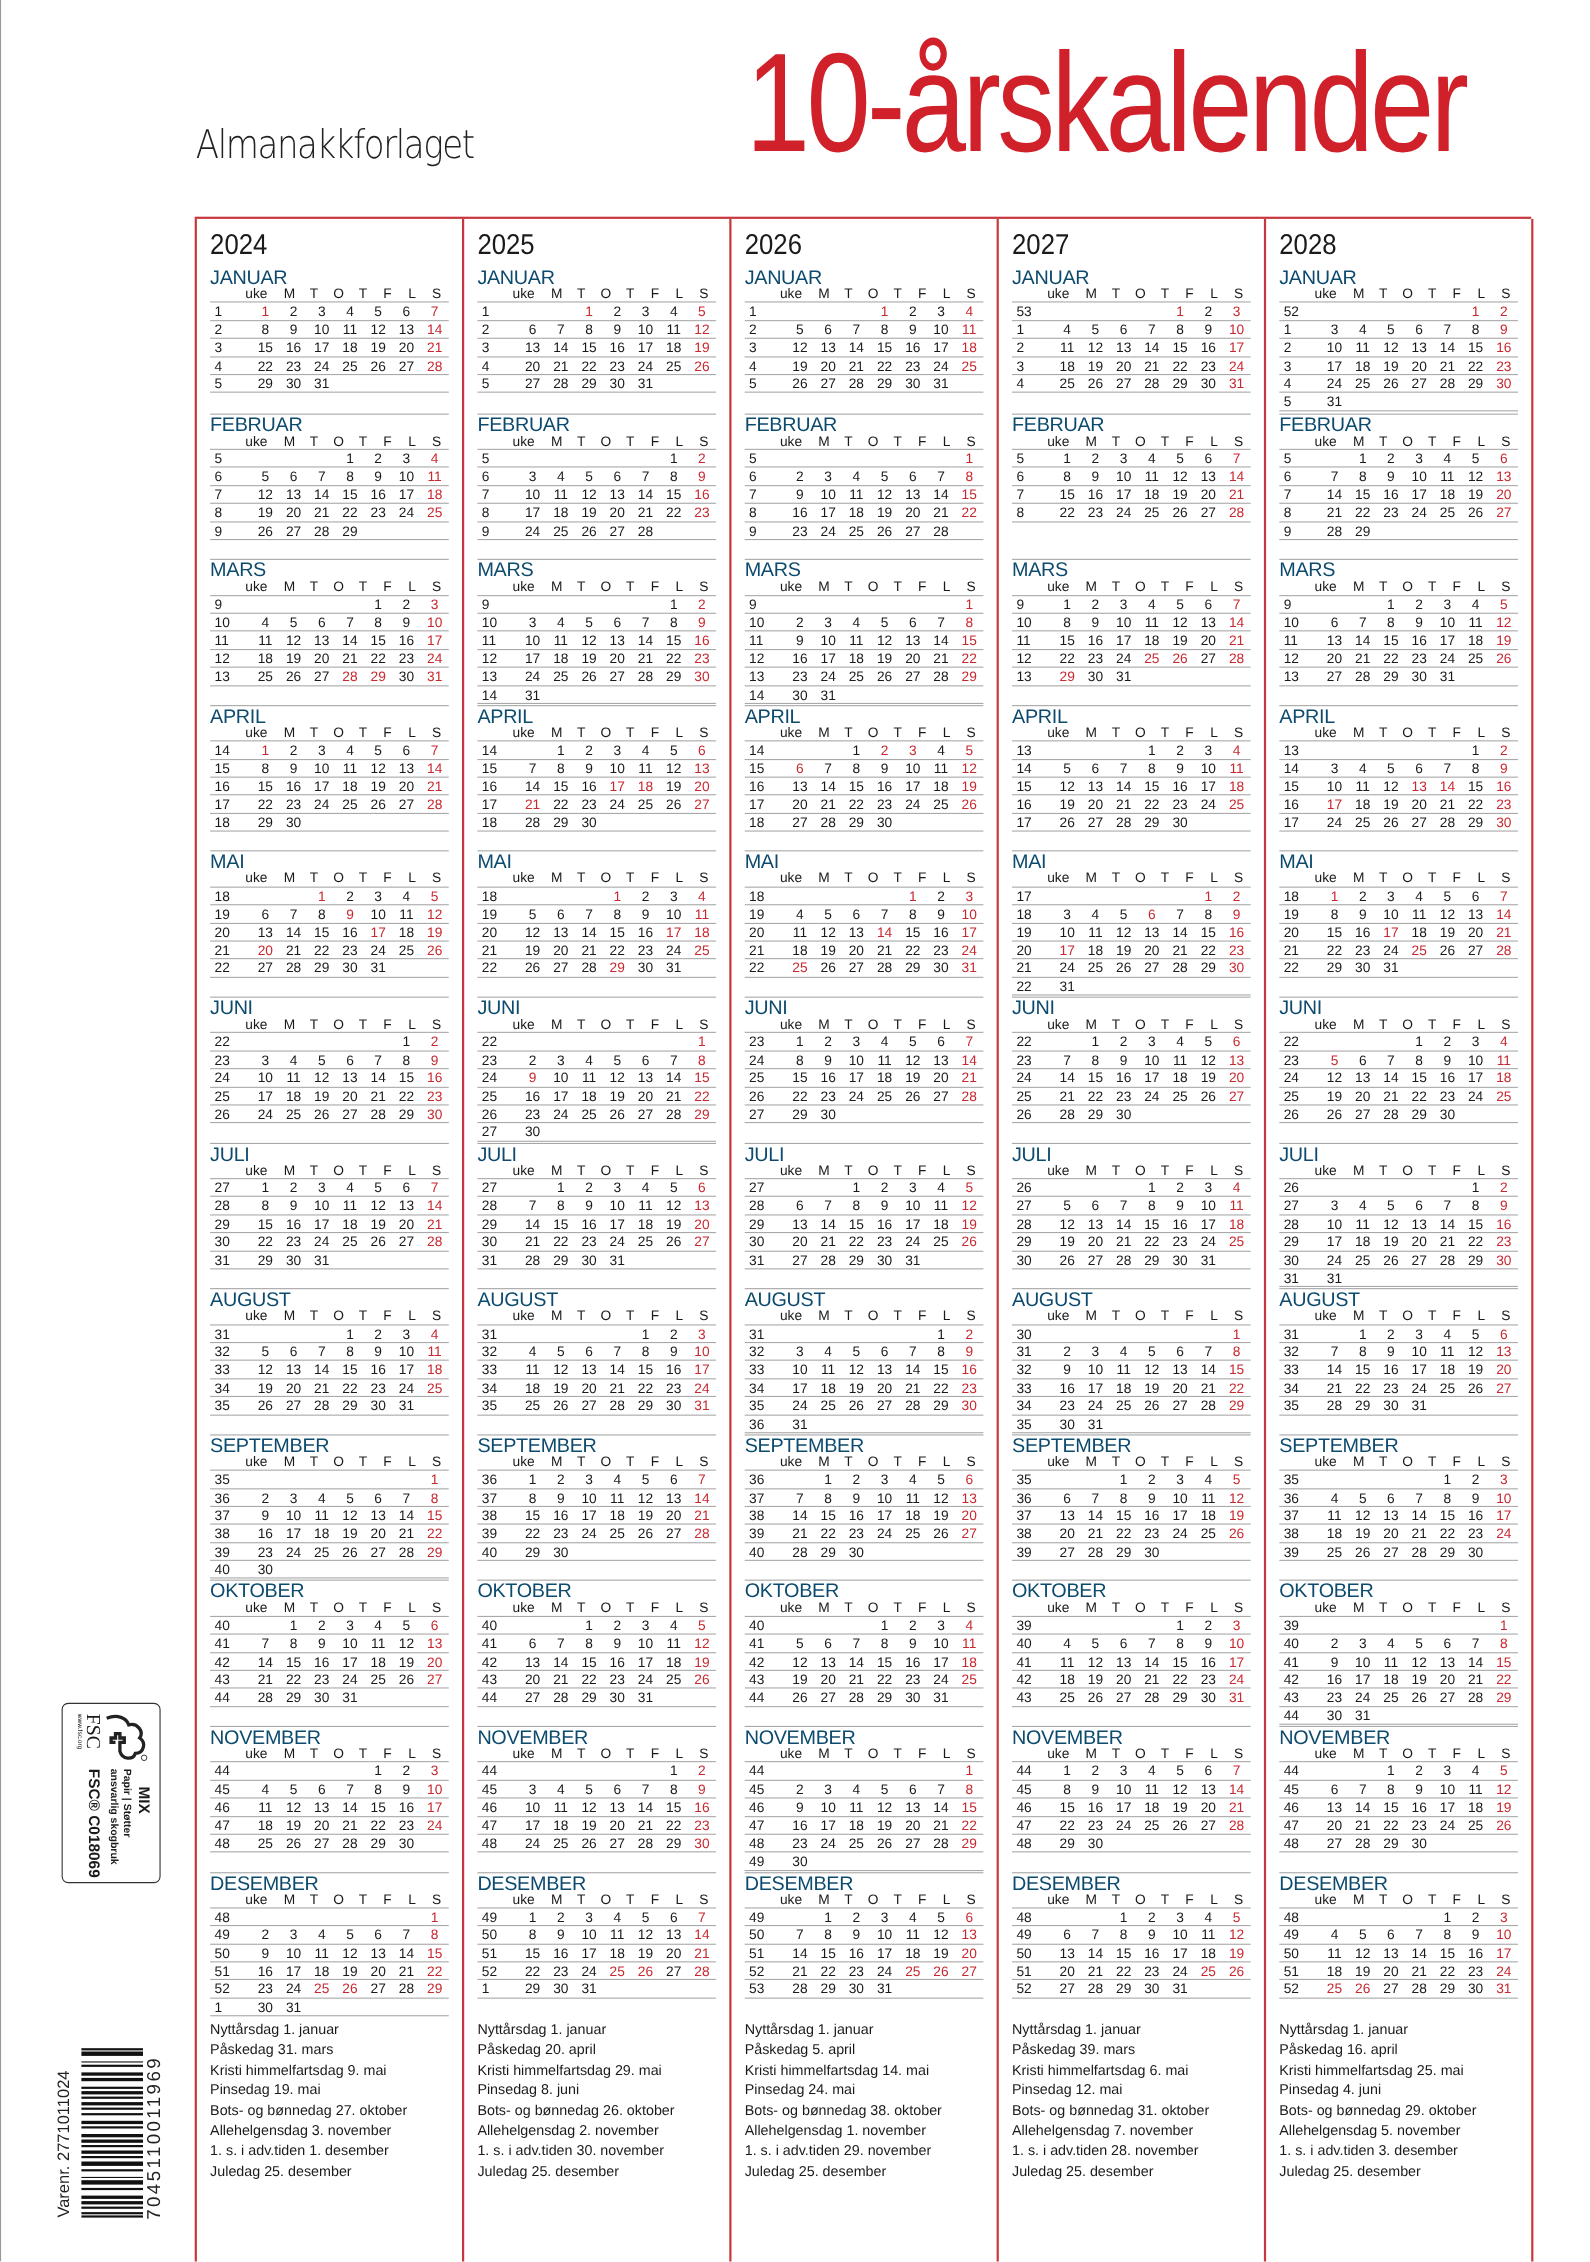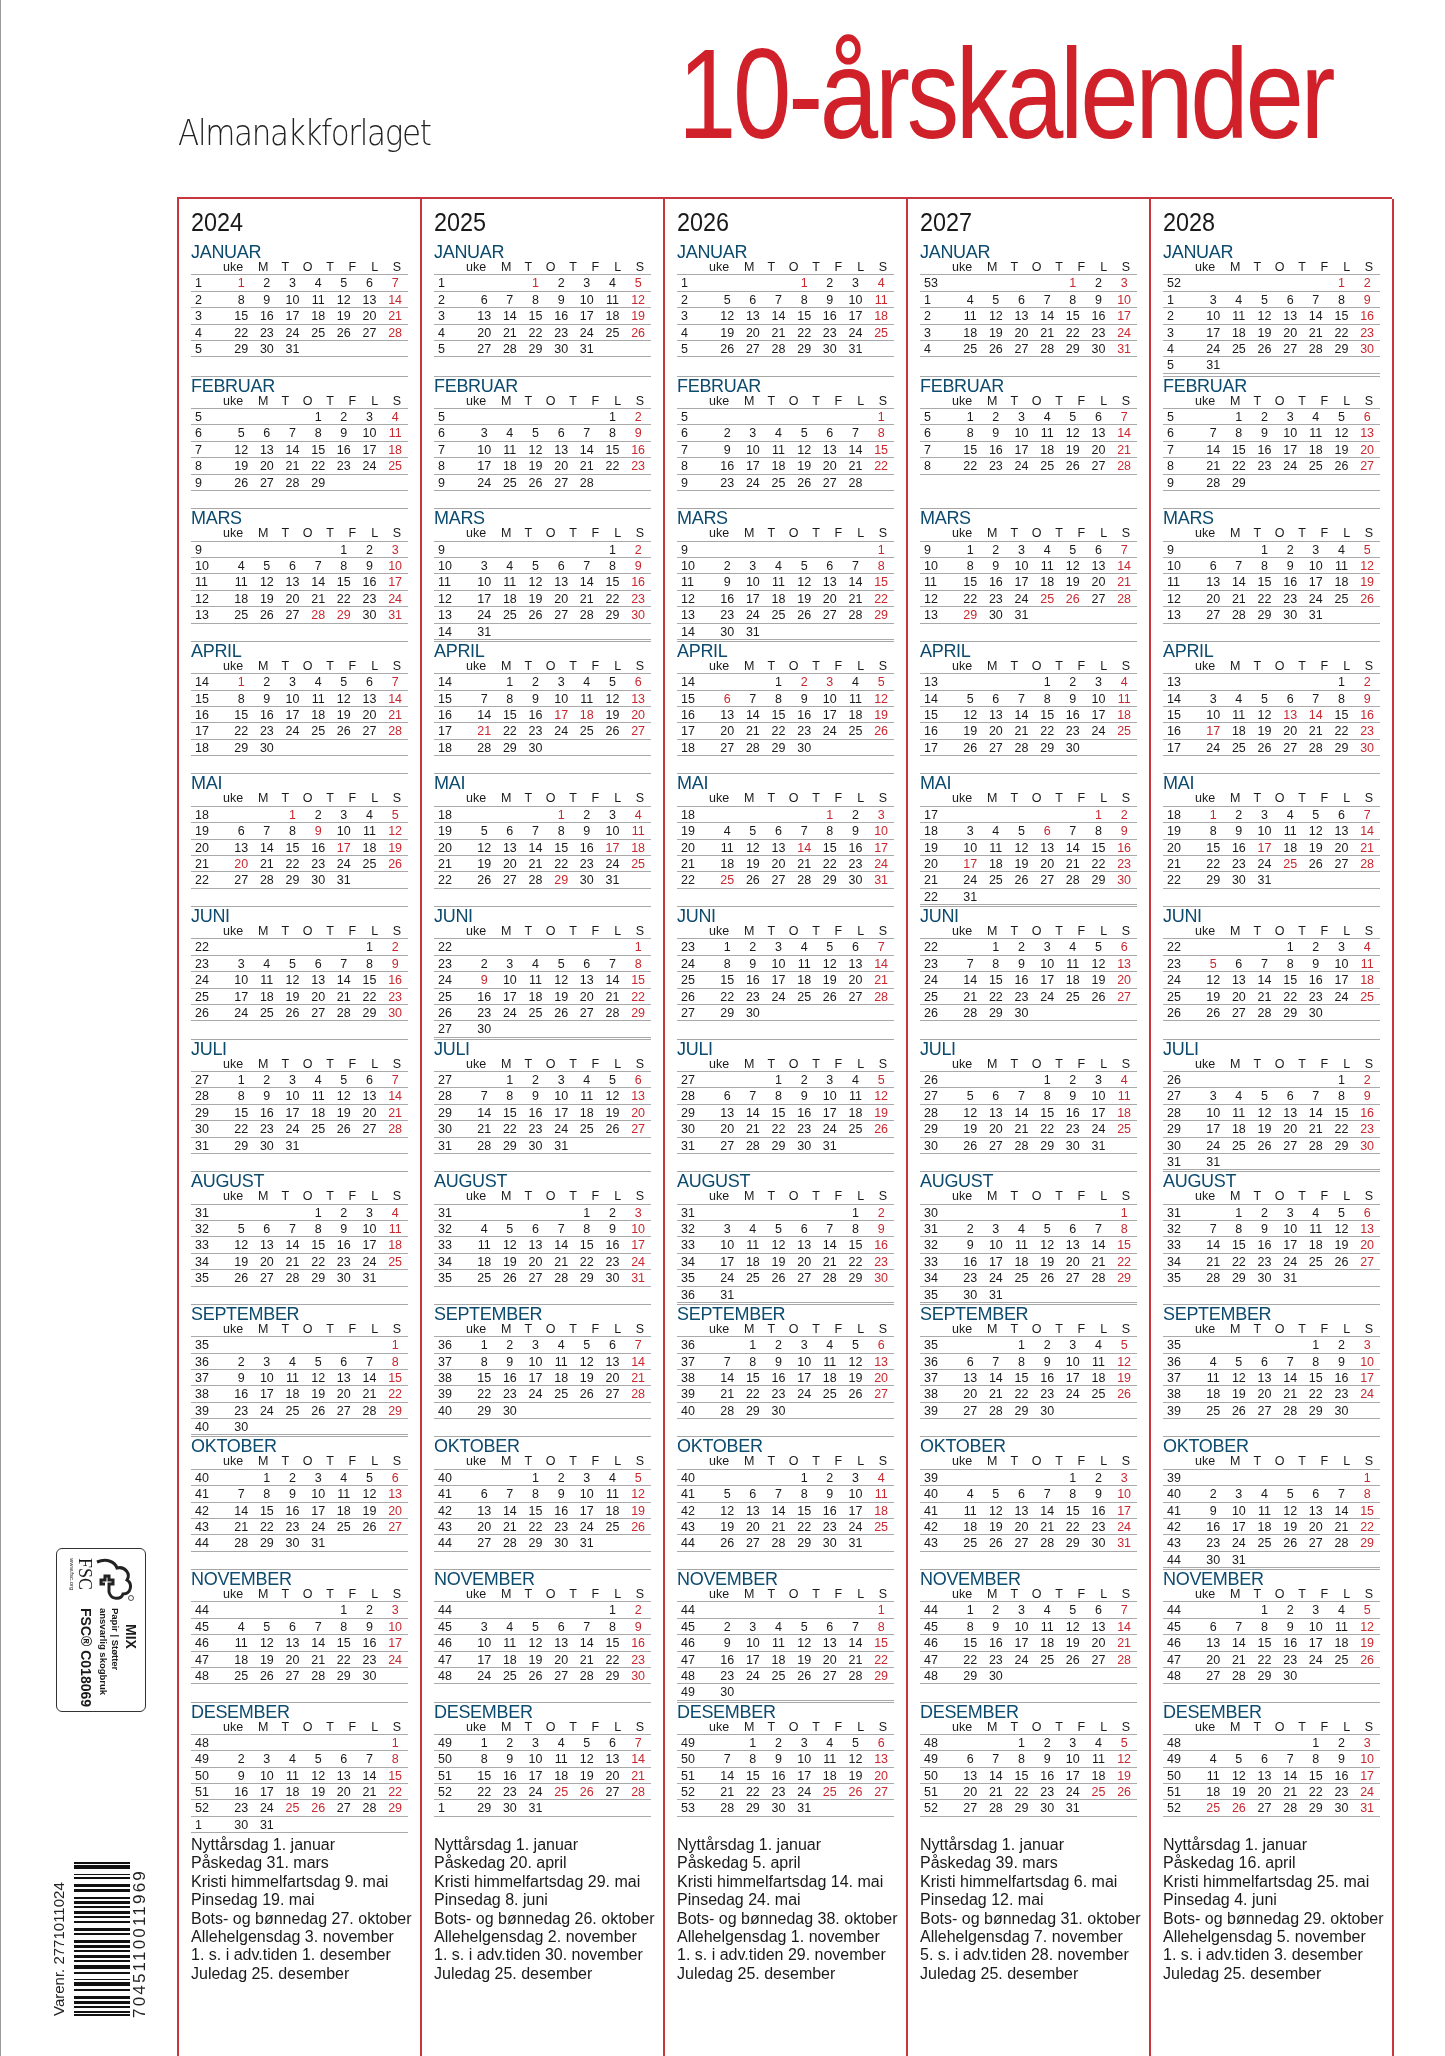--- a/index.html
+++ b/index.html
@@ -14,21 +14,21 @@
   .months{position:absolute;left:12px;top:44px;width:217px;}
   .month{position:relative;height:132.6px;box-sizing:border-box;}
   .month.sep{border-top:1.5px solid #a7a7a7;}
   .mname{height:16px;font-size:18px;color:#0c4a6e;line-height:18px;letter-spacing:-0.3px;}
   .row{display:flex;height:16.4px;line-height:16.4px;border-bottom:1.2px solid #a9a9a9;font-size:12.5px;box-sizing:border-box;}
   .row.empty{border-bottom:none;}
   .row .c{flex:1;text-align:center;}
   .row .c.wk{flex:1.3;text-align:left;padding-left:4px;}
   .row.hdr .c.wk{padding-left:0;margin-left:32px;}
   .red{color:#c8282f;}
-  .holidays{position:absolute;left:12px;top:1637px;font-size:16px;line-height:18.4px;color:#1a1a1a;}
+  .holidays{position:absolute;left:12px;top:1637px;font-size:13px;line-height:18.4px;color:#1a1a1a;}
   .fsc{position:absolute;left:56px;top:1548px;width:88px;height:162px;border:1.5px solid #333;border-radius:6px;}
   .fsc-inner{position:absolute;left:50%;top:50%;width:160px;height:84px;transform:translate(-50%,-50%) rotate(90deg);}
   .fsc-mix{position:absolute;left:74px;top:4px;font-size:14px;font-weight:bold;}
   .fsc-l1{position:absolute;left:58px;top:22px;font-size:9.5px;font-weight:bold;white-space:nowrap;}
   .fsc-l2{position:absolute;left:58px;top:34px;font-size:9.5px;font-weight:bold;white-space:nowrap;}
   .fsc-code{position:absolute;left:58px;top:49px;font-size:14px;font-weight:bold;white-space:nowrap;}
   .fsc-logo{position:absolute;left:4px;top:6px;}
   .fsc-logotxt{position:absolute;left:8px;top:48px;font-family:"Liberation Serif",serif;font-size:18px;}
   .fsc-url{position:absolute;left:8px;top:68px;font-size:6px;}
   .barcode-wrap{position:absolute;left:46px;top:1782px;width:120px;height:236px;}
@@ -3241,21 +3241,21 @@
           <div class="row empty"></div>
         </div>
       </div>
       <div class="holidays">
         <div>Nyttårsdag 1. januar</div>
         <div>Påskedag 39. mars</div>
         <div>Kristi himmelfartsdag 6. mai</div>
         <div>Pinsedag 12. mai</div>
         <div>Bots- og bønnedag 31. oktober</div>
         <div>Allehelgensdag 7. november</div>
-        <div>5. s. i adv.tiden 28. november</div>
+        <div>1. s. i adv.tiden 28. november</div>
         <div>Juledag 25. desember</div>
       </div>
     </div>
     <div class="col last" style="left: 972px;">
       <div class="year">2028</div>
       <div class="months">
         <div class="month">
           <div class="mname">JANUAR</div>
           <div class="row hdr">
             <span class="c wk">uke</span>

